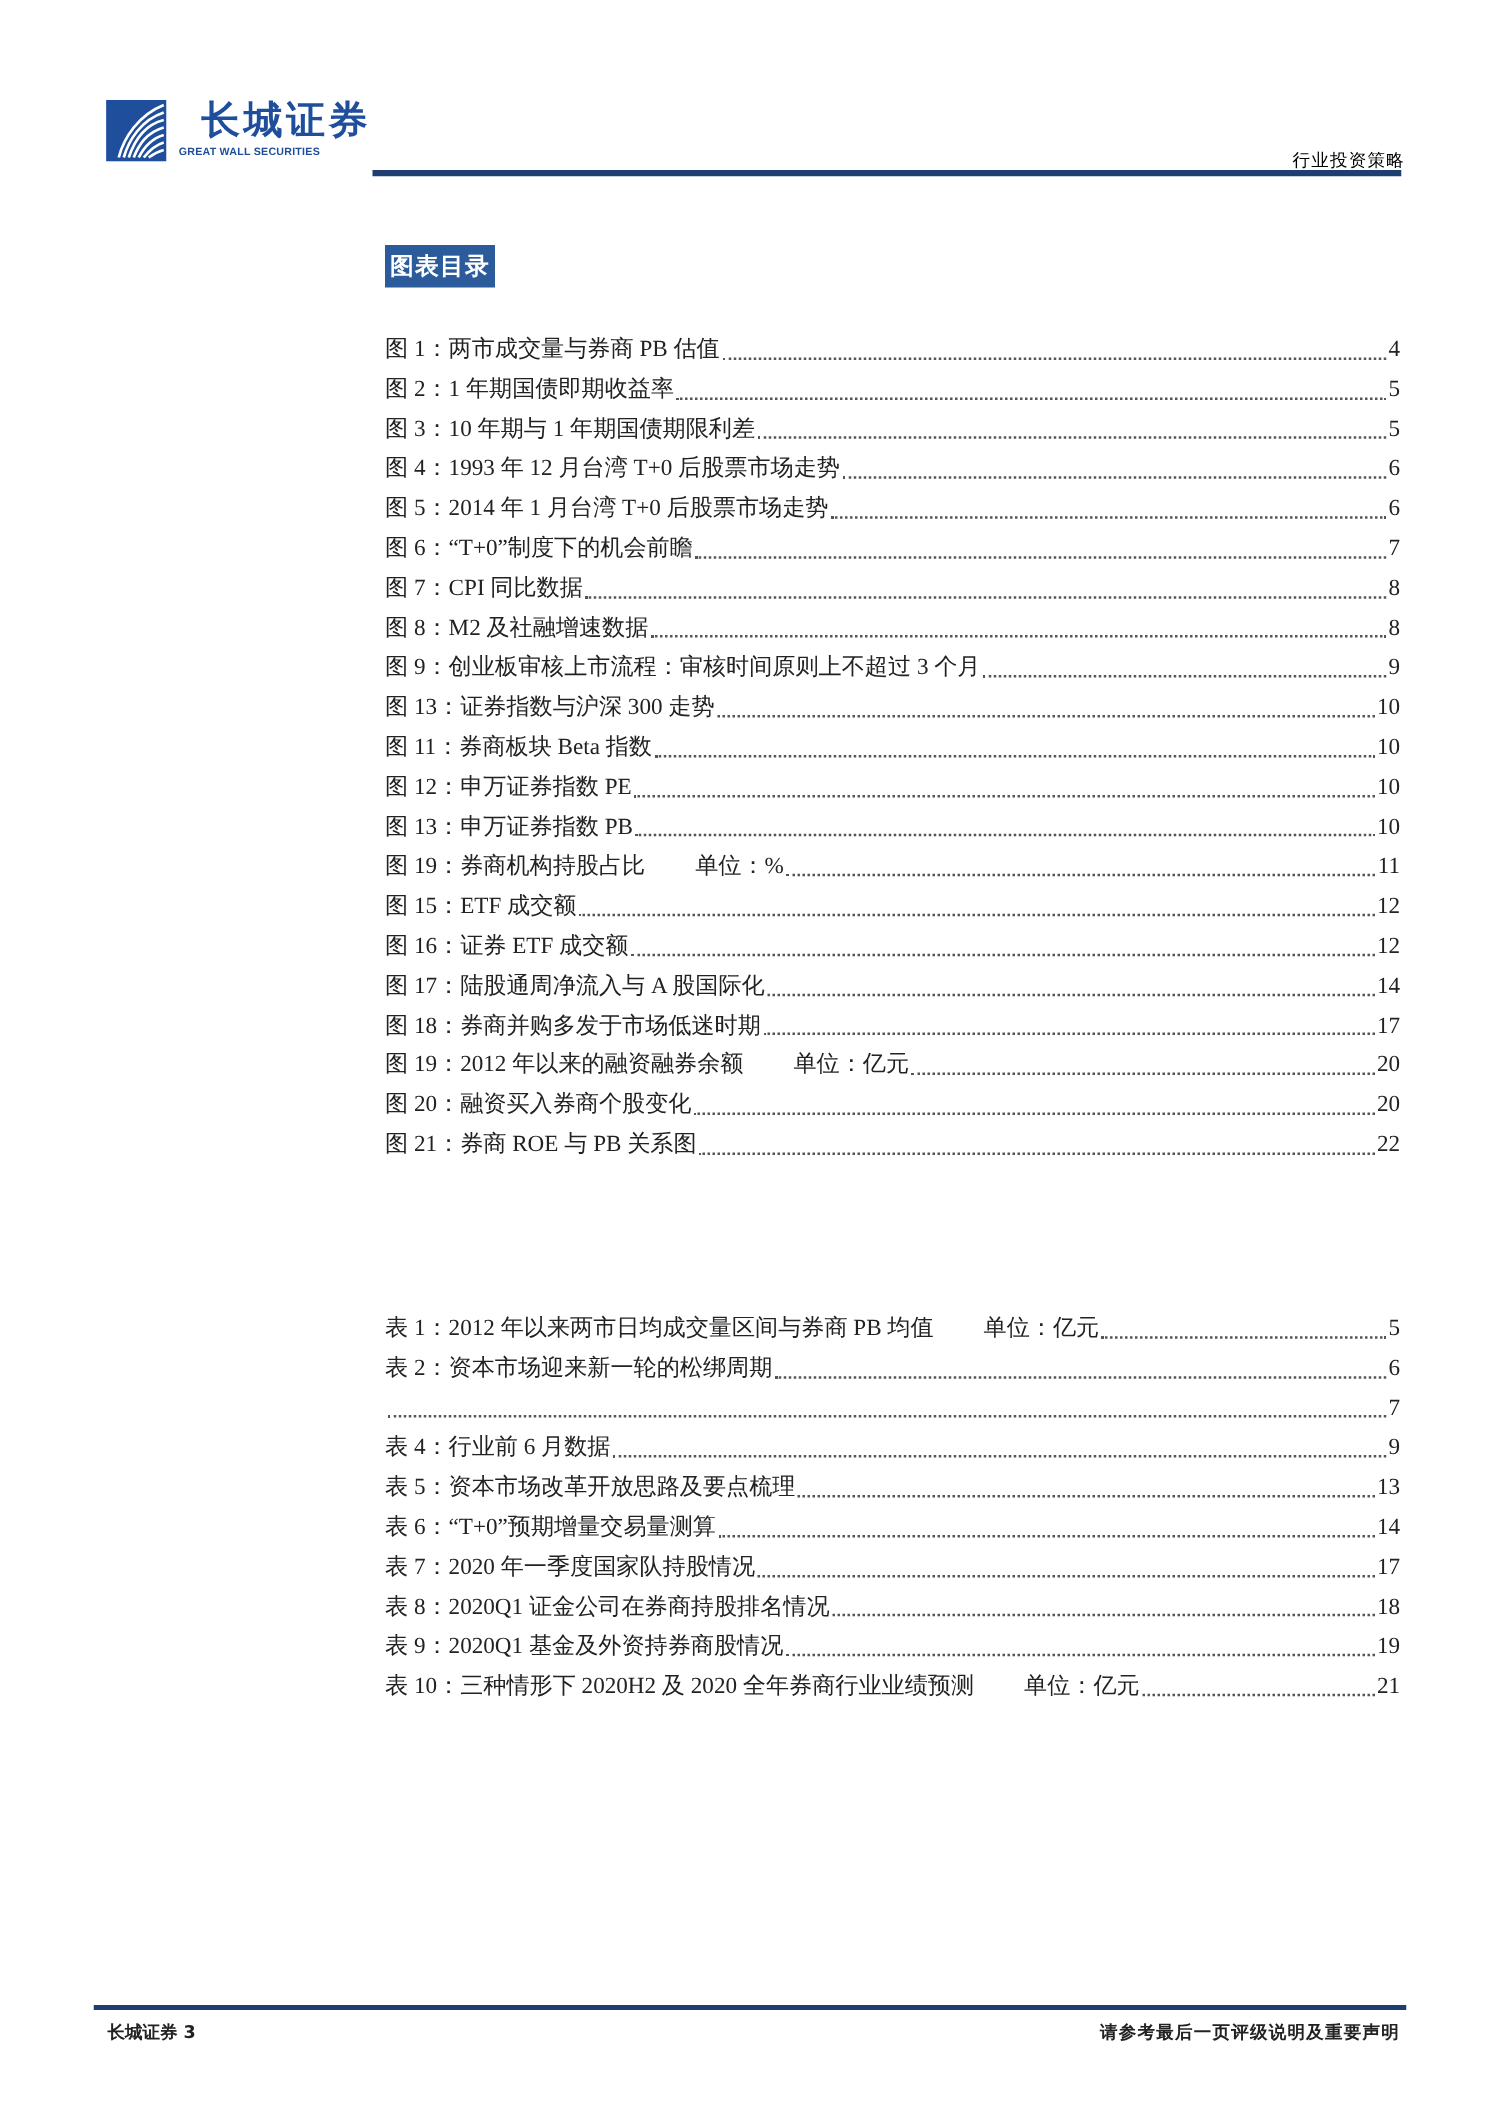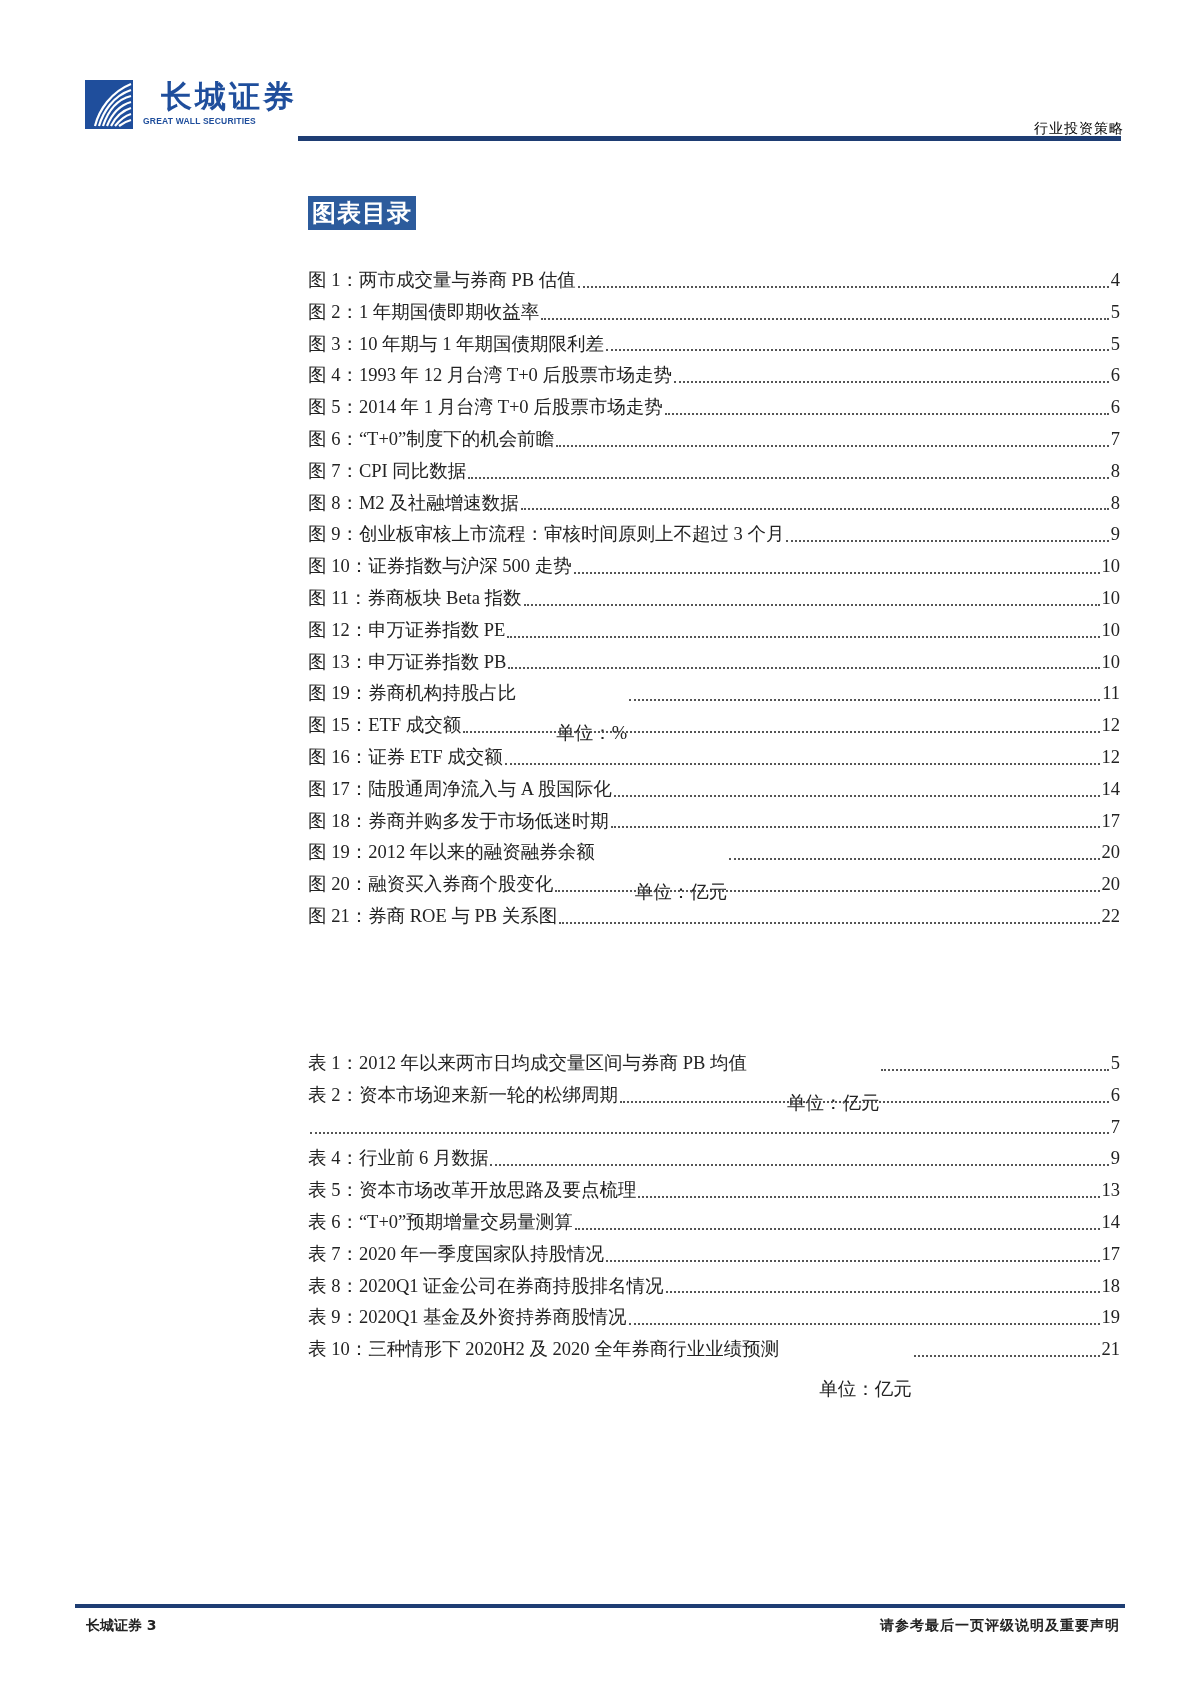--- a/index.html
+++ b/index.html
@@ -26,32 +26,32 @@
     .header-tag {
       position: absolute; right: 76px; top: 120px;
       font-family: "DejaVu Sans", sans-serif; font-size: 14px; color: #000000; letter-spacing: 1px;
     }
     .header-rule {
       position: absolute; left: 298px; width: 823px; top: 136px; height: 5px; background: #1e3d73;
     }
     .section-title {
       position: absolute; left: 308px; top: 196px; height: 34px; padding: 0 4px;
       background: #2c5b9c; color: #fff;
-      font-family: "DejaVu Sans", sans-serif; font-weight: bold; font-size: 24px; line-height: 34px;
+      font-family: "DejaVu Sans", sans-serif; font-weight: bold; font-size: 19px; line-height: 34px;
       letter-spacing: 1px;
     }
     .toc { position: absolute; left: 308px; width: 812px; }
     .toc-figures { top: 265px; }
     .toc-tables { top: 1048px; }
     .toc-row {
       display: flex; align-items: flex-start; height: 31.8px; line-height: 31.8px;
       font-size: 18.5px; color: #222; white-space: nowrap;
     }
     .toc-label { flex: 0 0 auto; }
-    .toc-unit { flex: 0 0 auto; padding-left: 40px; margin-top: 40px; }
+    .toc-unit { flex: 0 0 auto; padding-left: 40px; }
     .toc-leader {
       flex: 1 1 auto; margin: 0 2px; height: 1px; align-self: flex-end; margin-bottom: 9px;
       border-bottom: 2px dotted #555;
     }
     .toc-page { flex: 0 0 auto; }
     .footer-rule {
       position: absolute; left: 75px; width: 1050px; top: 1604px; height: 4px; background: #1e3d73;
     }
     .footer-left {
       position: absolute; left: 86px; top: 1617px;
@@ -127,21 +127,21 @@
       <span class="toc-label">图 8：M2 及社融增速数据</span>
       <span class="toc-leader"></span>
       <span class="toc-page">8</span>
     </div>
     <div class="toc-row">
       <span class="toc-label">图 9：创业板审核上市流程：审核时间原则上不超过 3 个月</span>
       <span class="toc-leader"></span>
       <span class="toc-page">9</span>
     </div>
     <div class="toc-row">
-      <span class="toc-label">图 10：证券指数与沪深 500 走势</span>
+      <span class="toc-label">图 13：证券指数与沪深 300 走势</span>
       <span class="toc-leader"></span>
       <span class="toc-page">10</span>
     </div>
     <div class="toc-row">
       <span class="toc-label">图 11：券商板块 Beta 指数</span>
       <span class="toc-leader"></span>
       <span class="toc-page">10</span>
     </div>
     <div class="toc-row">
       <span class="toc-label">图 12：申万证券指数 PE</span>

